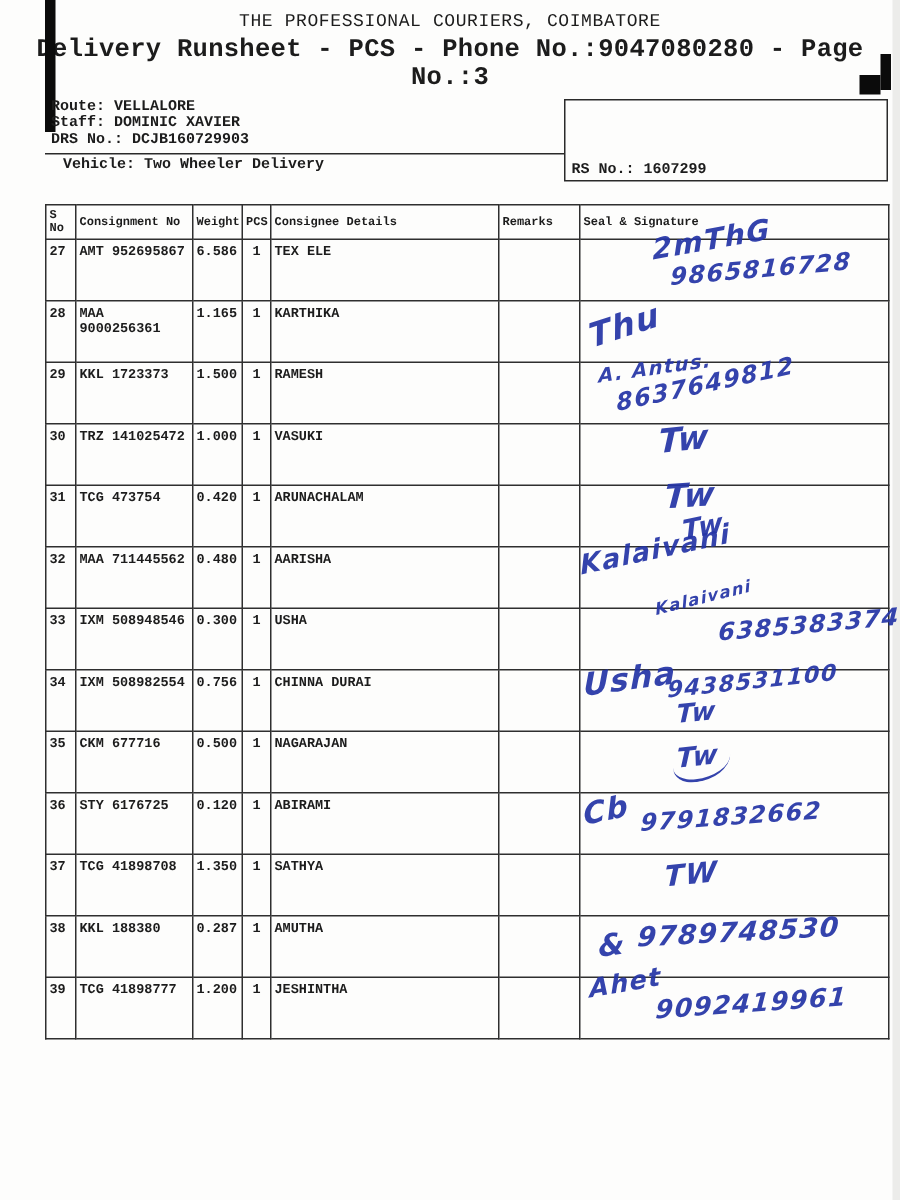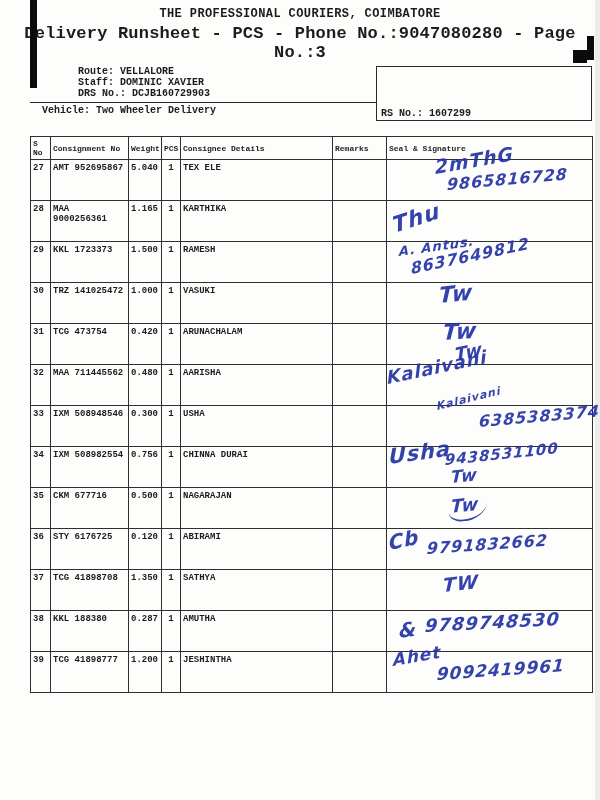--- a/index.html
+++ b/index.html
@@ -1,24 +1,24 @@
 <!DOCTYPE html>
 <html style="--ink: #2434a6;"><head>
 <meta charset="utf-8">
 <style>
   html,body{margin:0;padding:0;background:#ffffff;}
   .page{position:relative;width:600px;height:800px;background:#fdfdfc;overflow:hidden;
         font-family:"Liberation Mono",monospace;color:#1c1c1c;}
   .artifact{position:absolute;background:#0b0b0b;}
   .scan-edge{position:absolute;right:0;top:0;width:5px;height:800px;background:#ececea;}
   .doc-header{text-align:center;padding-top:7px;}
-  .title{font-weight:bold;font-size:12px;letter-spacing:.4px;}
+  .title{font-weight:normal;font-size:12px;letter-spacing:.4px;}
   .subtitle{font-weight:bold;font-size:17px;margin-top:3px;letter-spacing:.2px;}
   .info{position:relative;margin:4px 0 0 30px;width:562px;font-weight:bold;font-size:10px;}
-  .info-line{line-height:11px;padding-left:4px;margin-left:44px;}
+  .info-line{line-height:11px;padding-left:4px;}
   .rs-box{position:absolute;top:0;right:0;width:214px;border:1px solid #2a2a2a;background:#fdfdfc;}
   .rs-row{padding:1px 4px;line-height:11px;margin-top:40px;}
   .rs-row + .rs-row{border-top:1px solid #2a2a2a;}
   .vehicle{border-top:1px solid #2a2a2a;margin-top:3px;padding:2px 0 2px 12px;line-height:11px;}
   table{border-collapse:collapse;margin-left:30px;width:562px;table-layout:fixed;margin-top:18px;}
   th,td{border:1px solid #2f2f2f;}
   th{font-weight:bold;font-size:8px;text-align:left;padding:2px 2px;height:11px;overflow:hidden;}
   tbody tr{height:41px;}
   td{font-weight:bold;font-size:9px;vertical-align:top;padding:3px 2px;overflow:visible;}
   .cell-pcs{text-align:center;}
@@ -71,21 +71,21 @@
         <th>PCS</th>
         <th>Consignee Details</th>
         <th>Remarks</th>
         <th>Seal &amp; Signature</th>
       </tr>
     </thead>
     <tbody>
         <tr>
           <td class="cell-sno">27</td>
           <td class="cell-consignment">AMT 952695867</td>
-          <td class="cell-weight">5.040</td>
+          <td class="cell-weight">6.586</td>
           <td class="cell-pcs">1</td>
           <td class="cell-consignee">TEX ELE</td>
           <td class="cell-remarks"></td>
           <td class="cell-signature">
             <span class="ink" style="left: 48px; top: -4px; font-size: 19px; transform: rotate(-10deg) skewX(-8deg);">2mThG</span>
             <span class="ink" style="left: 60px; top: 15px; font-size: 16px; transform: rotate(-5deg) skewX(-8deg);">9865816728</span>
           </td>
         </tr>
         <tr>
           <td class="cell-sno">28</td>

